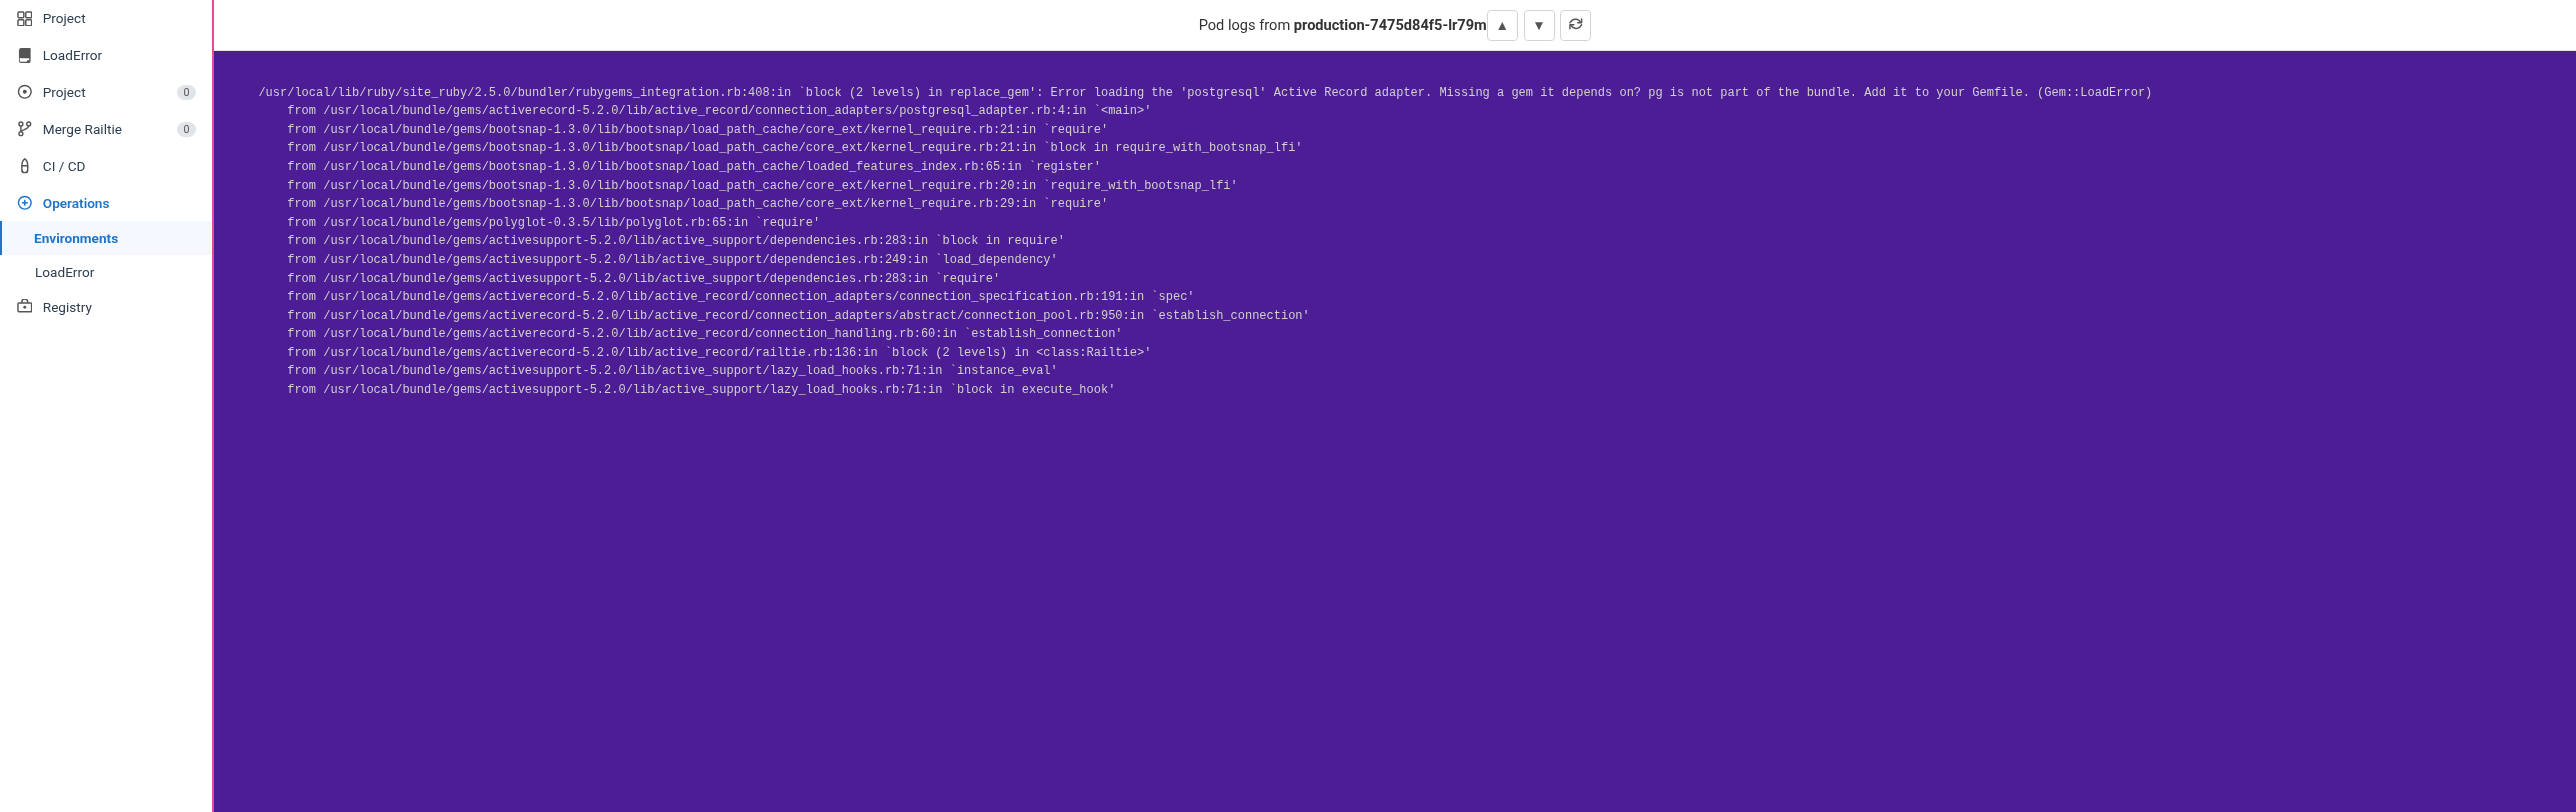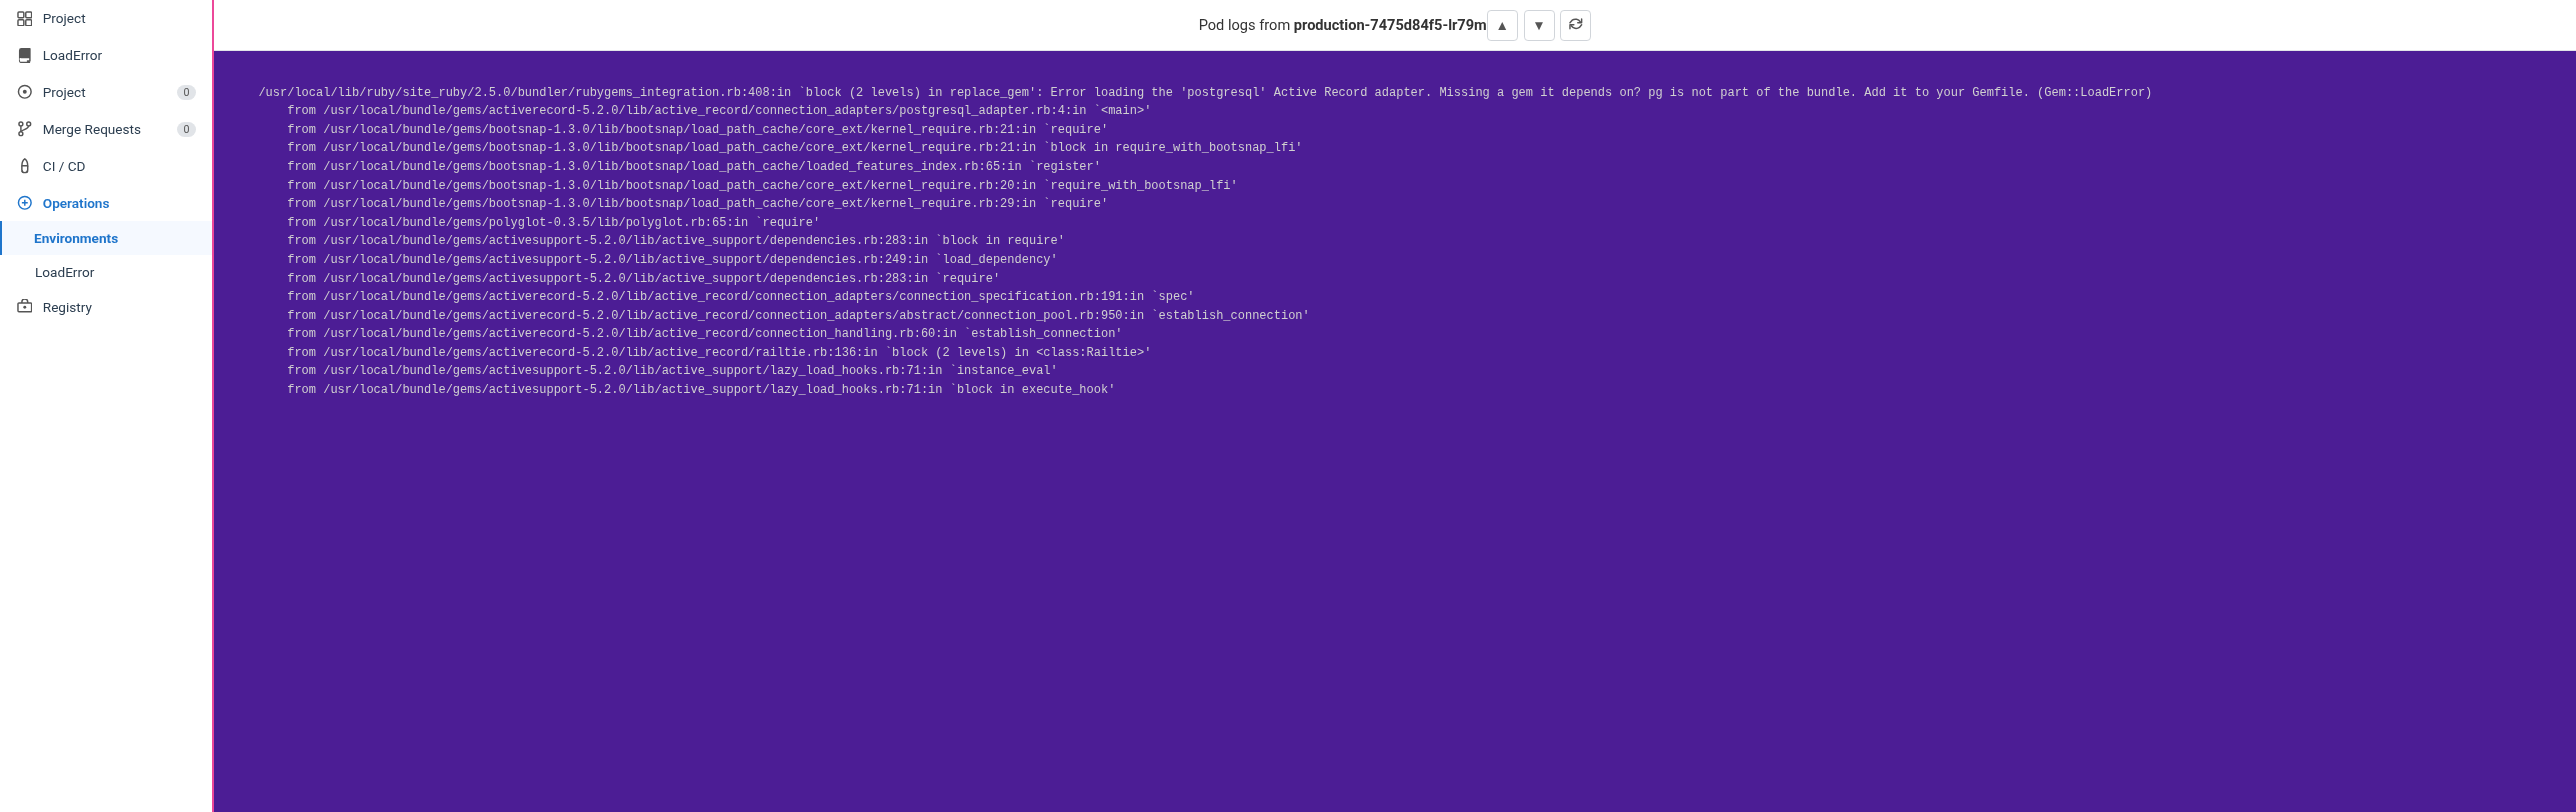--- a/index.html
+++ b/index.html
@@ -183,21 +183,21 @@
   <a class="sidebar-item">
     <span class="sidebar-icon">
       <svg width="15.6" height="15.6" viewBox="0 0 16 16" fill="none" xmlns="http://www.w3.org/2000/svg">
         <circle cx="4" cy="3" r="2" stroke="#555" stroke-width="1.5"></circle>
         <circle cx="12" cy="3" r="2" stroke="#555" stroke-width="1.5"></circle>
         <circle cx="4" cy="13" r="2" stroke="#555" stroke-width="1.5"></circle>
         <path d="M4 5v6" stroke="#555" stroke-width="1.5"></path>
         <path d="M12 5c0 4-8 4-8 6" stroke="#555" stroke-width="1.5"></path>
       </svg>
     </span>
-    <span>Merge Requests</span>
+    <span>Merge Railtie</span>
     <span class="badge">0</span>
   </a>
 
   <a class="sidebar-item">
     <span class="sidebar-icon">
       <svg width="15.6" height="15.6" viewBox="0 0 16 16" fill="none" xmlns="http://www.w3.org/2000/svg">
         <path d="M8 1s3 2 3 7H5c0-5 3-7 3-7z" stroke="#555" stroke-width="1.5"></path>
         <path d="M5 8v4a3 3 0 006 0V8" stroke="#555" stroke-width="1.5"></path>
         <path d="M6 15l-1-2M10 15l1-2" stroke="#555" stroke-width="1.5"></path>
       </svg>

